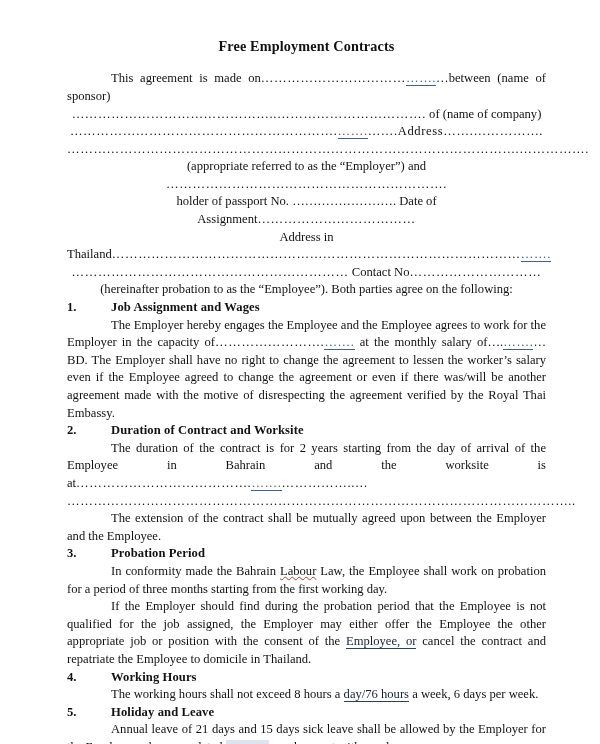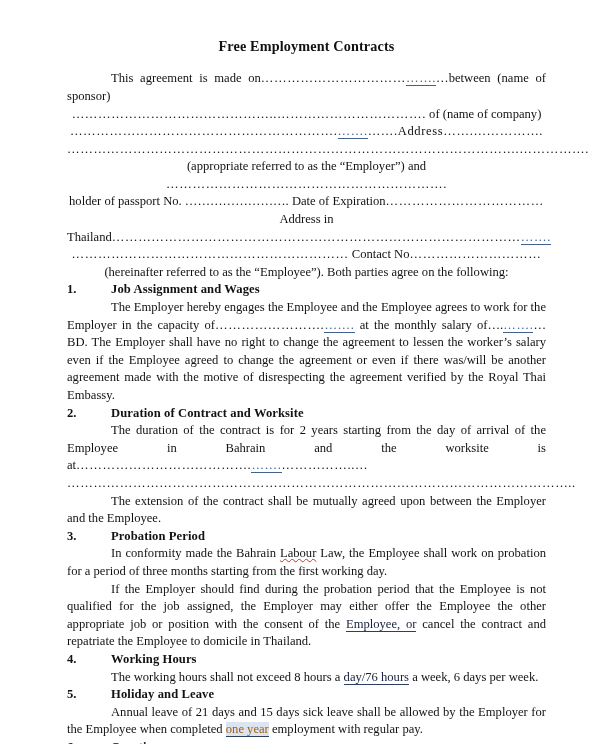--- a/index.html
+++ b/index.html
@@ -125,27 +125,27 @@
       </p>
 
       <p class="line"><span class="dots">………………………………………..…………………………….</span><span> of (name of company)</span></p>
 
       <p class="line"><span class="dots">…………………………………………………….</span><span class="bdots">…….</span><span class="dots">…….Address…….…………….</span></p>
 
       <p class="line"><span class="dots">………………………………………………………………………………………….…………….</span></p>
 
       <p class="line"><span>(appropriate referred to as the “Employer”) and </span><span class="dots">……………………………………………………….</span></p>
 
-      <p class="line"><span>holder of passport No. ……………………. Date of Expiration</span><span class="dots">………………………………</span></p>
+      <p class="line"><span>holder of passport No. ……………………. Date of Assignment</span><span class="dots">………………………………</span></p>
 
       <p class="line"><span>Address in Thailand</span><span class="dots">…………………………………………………………………………………</span><span class="bdots">…….</span></p>
 
       <p class="line"><span class="dots">………………………………………………………</span><span> Contact No</span><span class="dots">…………………………</span></p>
 
-      <p class="line">(hereinafter referred to as the “Employee”). Both parties agree on the following:</p>
+      <p class="line">(hereinafter probation to as the “Employee”). Both parties agree on the following:</p>
     </div>
 
     <div id="sections">
         <p class="heading"><span class="num">1.</span><span class="htext">Job Assignment and Wages</span></p>
         <p class="para indent"><span>The Employer hereby engages the Employee and the Employee agrees to work for the Employer in the capacity of</span><span class="dots">…………………….</span><span class="bdots">…….</span><span> at the monthly salary of….</span><span class="bdots">…….</span><span>…BD. The Employer shall have no right to change the agreement to lessen the worker’s salary even if the Employee agreed to change the agreement or even if there was/will be another agreement made with the motive of disrespecting the agreement verified by the Royal Thai Embassy.</span></p>
         <p class="heading"><span class="num">2.</span><span class="htext">Duration of Contract and Worksite</span></p>
         <p class="para indent"><span>The duration of the contract is for 2 years starting from the day of arrival of the Employee in Bahrain and the worksite is at</span><span class="dots">………………………………….</span><span class="bdots">…….</span><span class="dots">……………..…</span></p>
         <p class="line"><span class="dots">……………………………………………………………………………………………………..</span></p>
         <p class="para indent"><span>The extension of the contract shall be mutually agreed upon between the Employer and the Employee.</span></p>
         <p class="heading"><span class="num">3.</span><span class="htext">Probation Period</span></p>

